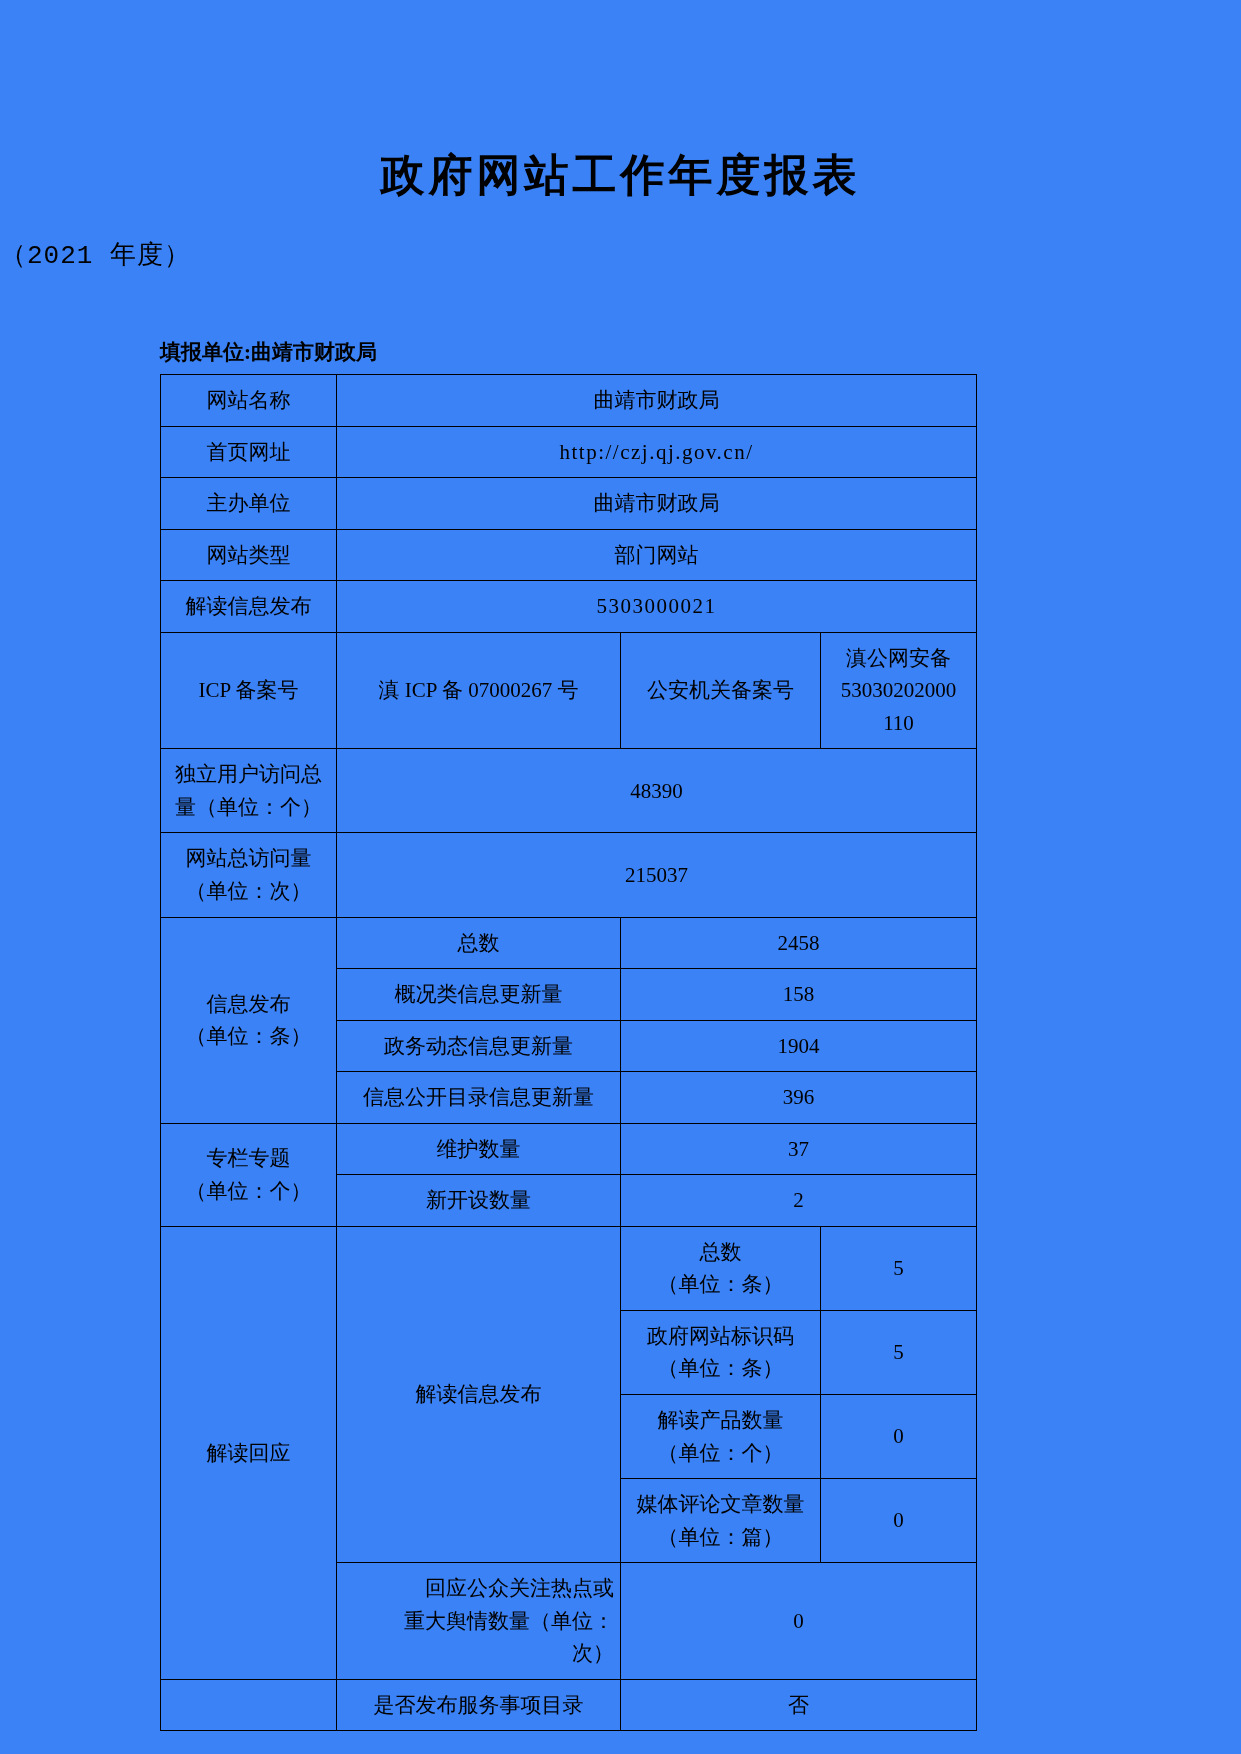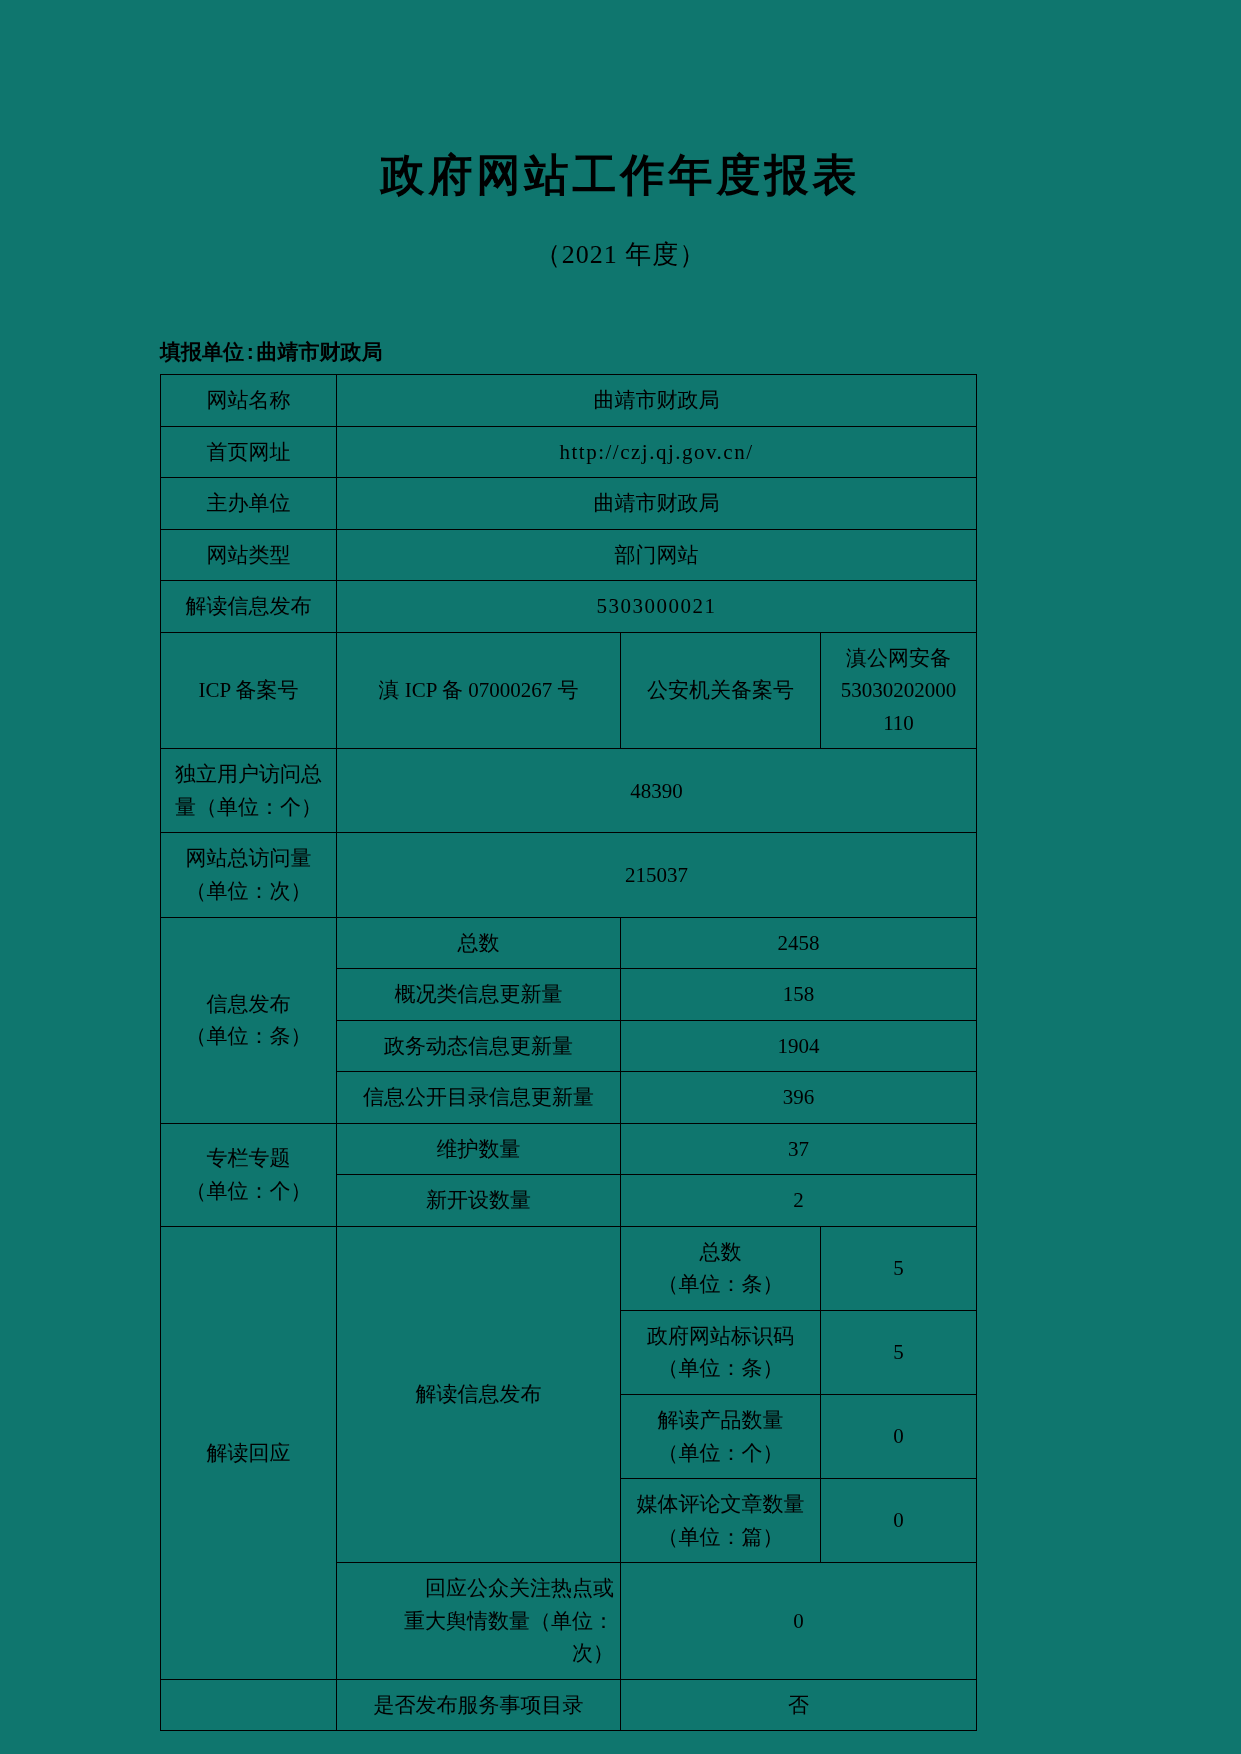--- a/index.html
+++ b/index.html
@@ -1,43 +1,44 @@
 <!DOCTYPE html>
 <html><head>
 <meta charset="utf-8">
 <style>
   * { box-sizing: border-box; }
   html, body { margin: 0; padding: 0; background: #e9e9e9; }
   .page {
     width: 1241px;
     height: 1754px;
     margin: 0 auto;
-    background: #0f766e;
+    background: #3b82f6;
     color: #000;
     font-family: "Liberation Serif", "DejaVu Serif", serif;
     overflow: hidden;
     position: relative;
   }
   .title {
     margin-top: 146px;
     text-align: center;
     font-family: "Liberation Sans", "DejaVu Sans", sans-serif;
     font-weight: 700;
     font-size: 44px;
     letter-spacing: 4px;
   }
   .subtitle {
     margin-top: 32px;
-    text-align: center;
+    text-align: left;
     font-size: 26px;
     letter-spacing: 1px;
+    font-family: Liberation Mono, monospace;
   }
   .unit-label {
     margin: 66px 0 8px 160px;
-    font-family: Liberation Mono, monospace;
+    font-family: Liberation Serif, serif;
     font-weight: 700;
     font-size: 21px;
   }
   table.report {
     border-collapse: collapse;
     margin-left: 160px;
     width: 816px;
     table-layout: fixed;
   }
   .report td {

